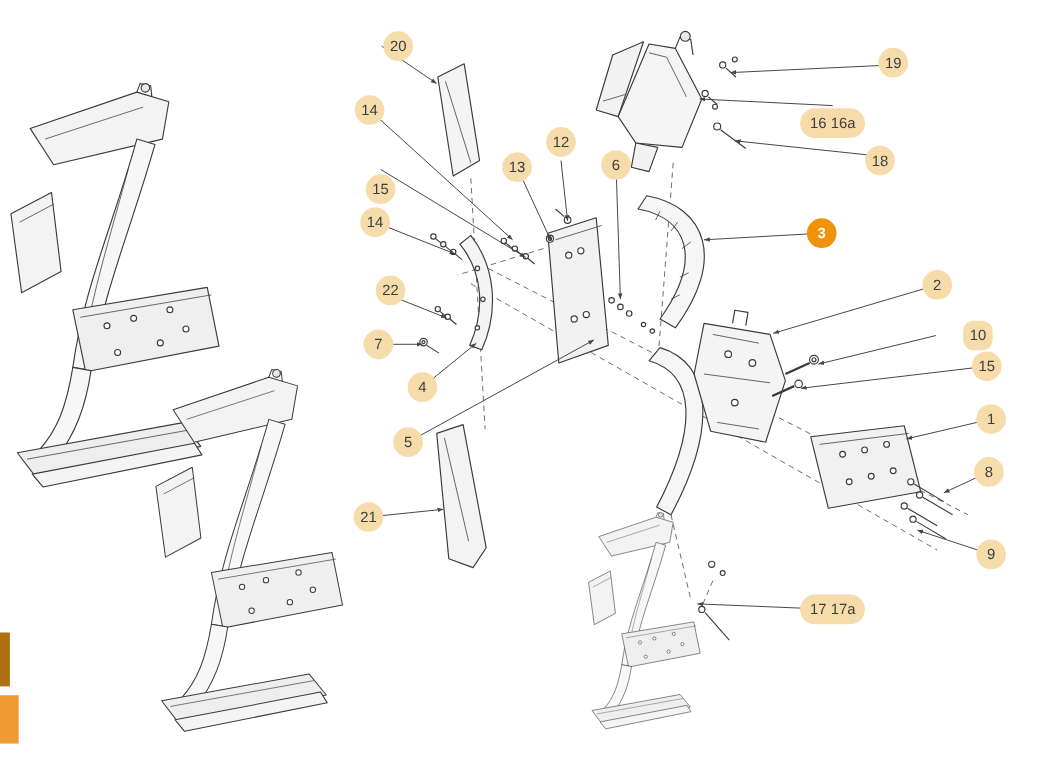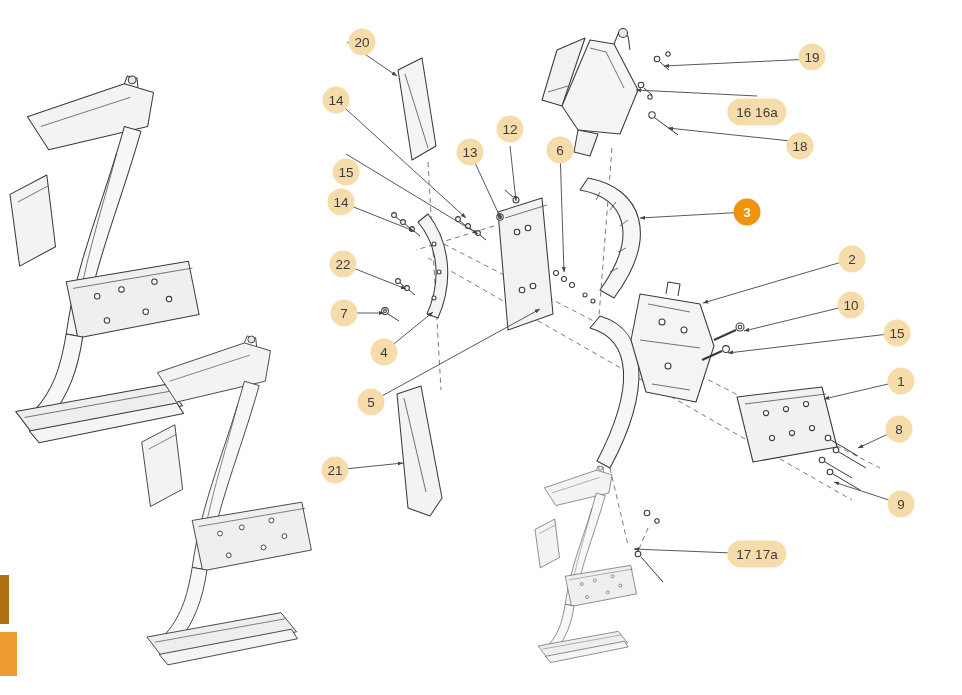--- a/index.html
+++ b/index.html
@@ -269,34 +269,34 @@
         <line x1="901" y1="504" x2="834" y2="482" class="leader" marker-end="url(#arrow)"></line>
         <line x1="757" y1="554" x2="634" y2="549" class="leader" marker-end="url(#arrow)"></line>
       </g>
   </svg>
 
   <div id="callout-layer">
       <div class="callout" style="left: 362px; top: 42px;">20</div>
       <div class="callout" style="left: 336px; top: 100px;">14</div>
       <div class="callout" style="left: 346px; top: 154px; margin-top: 18px;">15</div>
       <div class="callout" style="left: 341px; top: 202px;">14</div>
-      <div class="callout" style="left: 343px; top: 264px;">22</div>
+      <div class="callout" style="left: 355px; top: 264px;">22</div>
       <div class="callout" style="left: 344px; top: 313px;">7</div>
       <div class="callout" style="left: 384px; top: 352px;">4</div>
       <div class="callout" style="left: 371px; top: 402px;">5</div>
       <div class="callout" style="left: 335px; top: 470px;">21</div>
       <div class="callout" style="left: 470px; top: 152px; text-align: right;">13</div>
       <div class="callout" style="left: 510px; top: 129px;">12</div>
       <div class="callout" style="left: 560px; top: 150px;">6</div>
       <div class="callout" style="left: 812px; top: 57px;">19</div>
       <div class="callout pill" style="left: 757px; top: 112px;">16 16a</div>
       <div class="callout" style="left: 800px; top: 146px;">18</div>
       <div class="callout selected" style="left: 747px; top: 212px;">3</div>
       <div class="callout" style="left: 852px; top: 259px;">2</div>
-      <div class="callout" style="left: 851px; top: 305px;">10</div>
+      <div class="callout" style="left: 889px; top: 305px; border-radius: 10px;">10</div>
       <div class="callout" style="left: 897px; top: 333px;">15</div>
       <div class="callout" style="left: 901px; top: 381px;">1</div>
       <div class="callout" style="left: 899px; top: 429px;">8</div>
       <div class="callout" style="left: 901px; top: 504px;">9</div>
       <div class="callout pill" style="left: 757px; top: 554px;">17 17a</div>
     </div>
 
   <div id="accent-bar-top" class="accent-bar"></div>
   <div id="accent-bar-bottom" class="accent-bar"></div>
 

